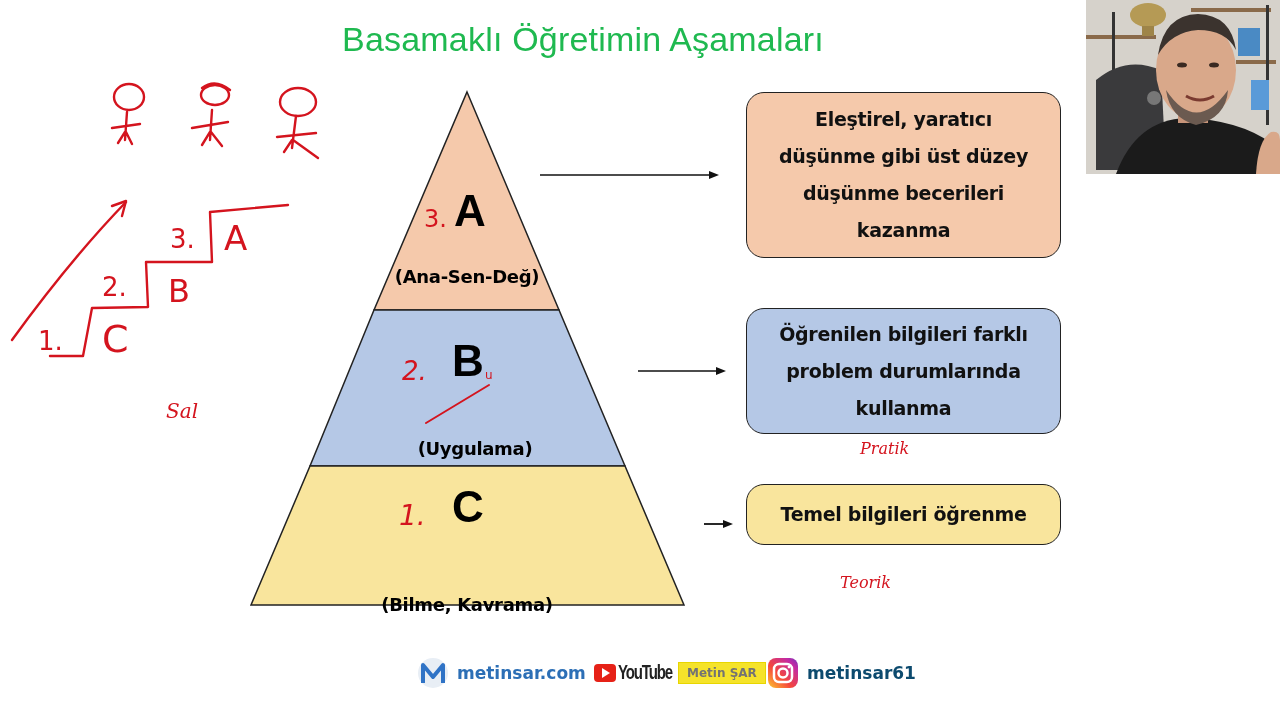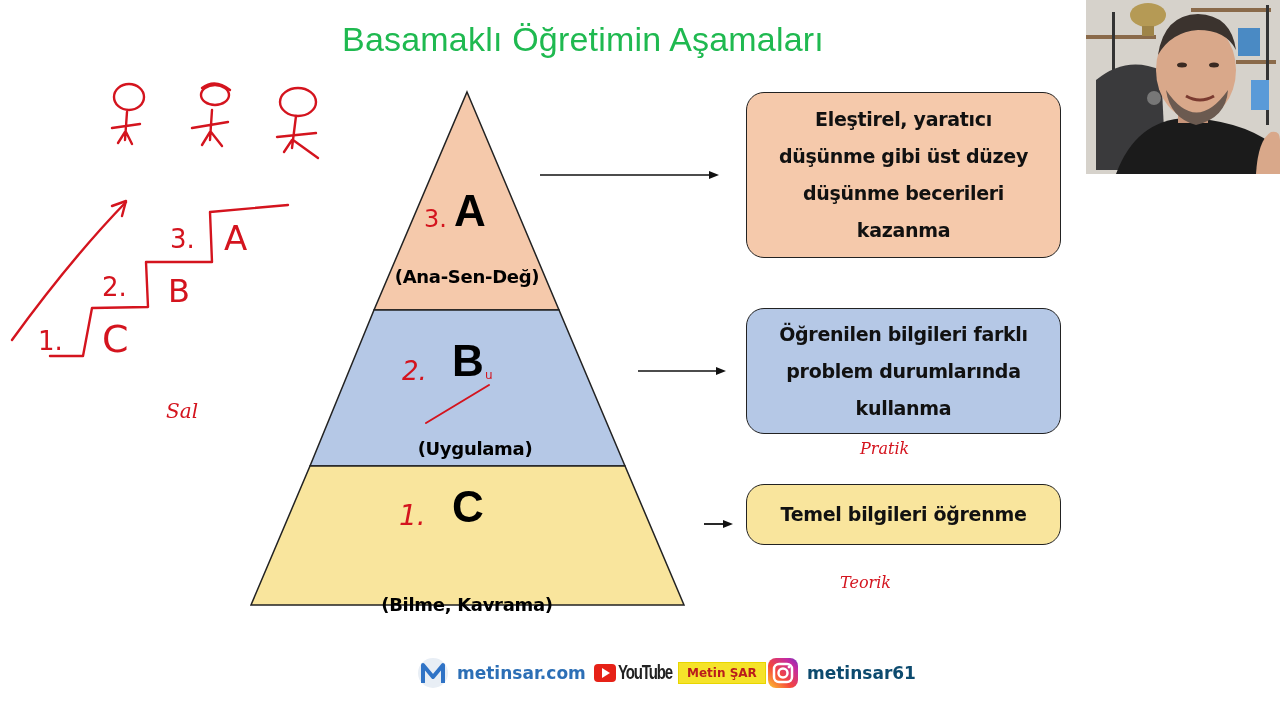--- a/index.html
+++ b/index.html
@@ -33,21 +33,21 @@
     .webcam {
       position: absolute; left: 1086px; top: 0; width: 194px; height: 174px;
       background: linear-gradient(135deg, #d9d6d0 0%, #c9c4bb 50%, #b9b3a8 100%);
       overflow: hidden;
     }
     .footer { position: absolute; top: 655px; left: 0; width: 1125px; height: 40px; }
     .f-item { position: absolute; display: flex; align-items: center; }
     .f-text { font-weight: bold; font-size: 17px; font-family: "DejaVu Sans", sans-serif; }
     .yt-badge {
       background: #f5e32a; border: 1.5px solid #e8d600; padding: 3px 8px;
-      font-size: 12px; font-weight: bold; color: #b91c1c; font-family: "DejaVu Sans", sans-serif;
+      font-size: 12px; font-weight: bold; color: #737373; font-family: "DejaVu Sans", sans-serif;
     }
     .yt-word { font-size: 20px; font-weight: bold; letter-spacing: -1.5px; color: #222; transform: scaleX(0.75); transform-origin: left; font-family: "Liberation Sans", sans-serif; }
     .hand { fill: none; stroke: #d4141e; stroke-width: 2.4; stroke-linecap: round; stroke-linejoin: round; }
   </style>
 </head>
 <body>
 
 <div class="title"><span>Basamaklı Öğretimin Aşamaları</span></div>
 
 <svg class="layer" width="1280" height="720" viewBox="0 0 1280 720">

